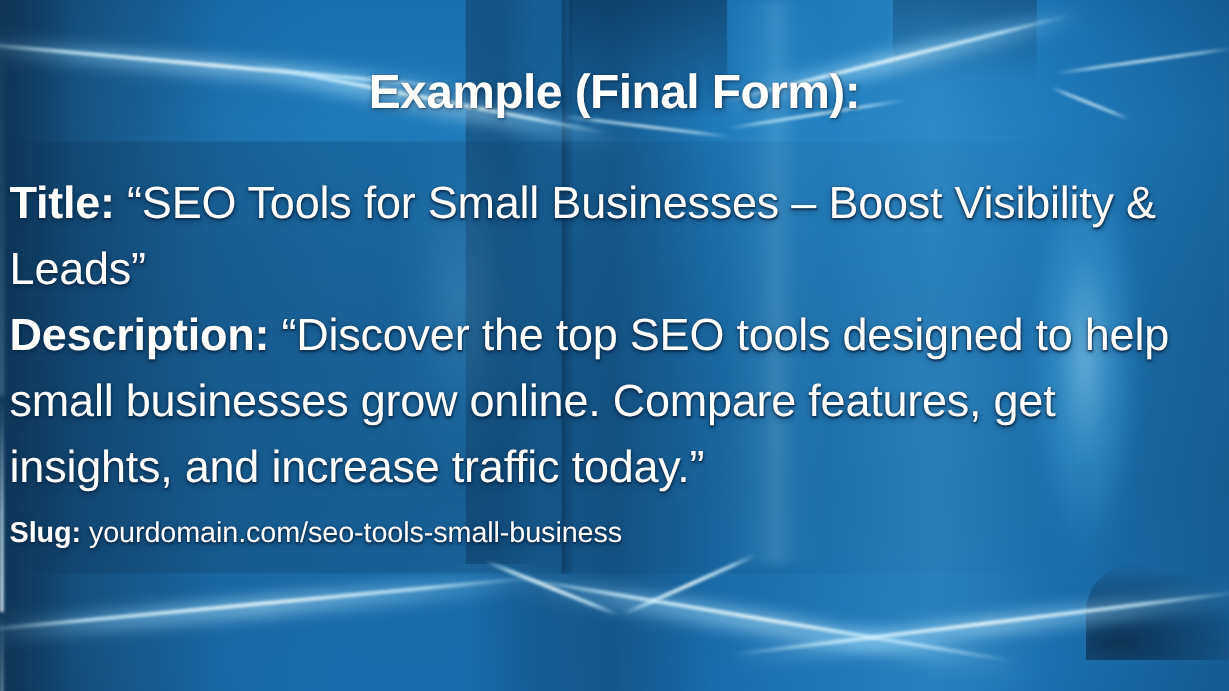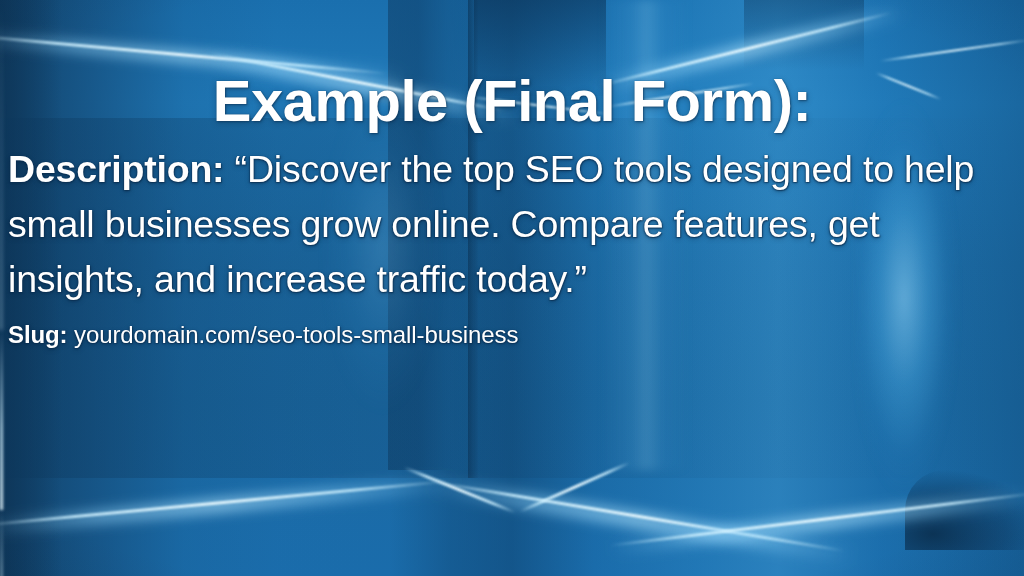--- a/index.html
+++ b/index.html
@@ -191,21 +191,21 @@
 
   
   .headline {
     position: absolute;
     top: 28px;
     left: 0;
     width: 1024px;
     text-align: center;
     font-family: "Liberation Sans", sans-serif;
     font-weight: 700;
-    font-size: 58px;
+    font-size: 40px;
     letter-spacing: -0.5px;
     color: #ffffff;
     text-shadow:
       0 0 1px rgba(20,60,95,0.55),
       1px 1px 2px rgba(12,45,78,0.55),
       0 2px 6px rgba(10,40,70,0.35);
     white-space: nowrap;
   }
 
   .body-copy {
@@ -276,20 +276,24 @@
   <div class="beam b-fl-far"></div>
   <div class="beam b-vee-l"></div>
   <div class="beam b-vee-r"></div>
 
   <div class="bg-layer vignette"></div>
 
   <h1 class="headline">Example (Final Form):</h1>
 
   <div class="body-copy">
 
+    <p>
+      <span class="lbl">Title:</span>
+      <span>“SEO Tools for Small Businesses – Boost Visibility &amp; Leads”</span>
+    </p>
 
     <p>
       <span class="lbl">Description:</span>
       <span>“Discover the top SEO tools designed to help small businesses grow online. Compare features, get insights, and increase traffic today.”</span>
     </p>
 
     <p class="slug-line">
       <span class="lbl">Slug:</span>
       <span>yourdomain.com/seo-tools-small-business</span>
     </p>

